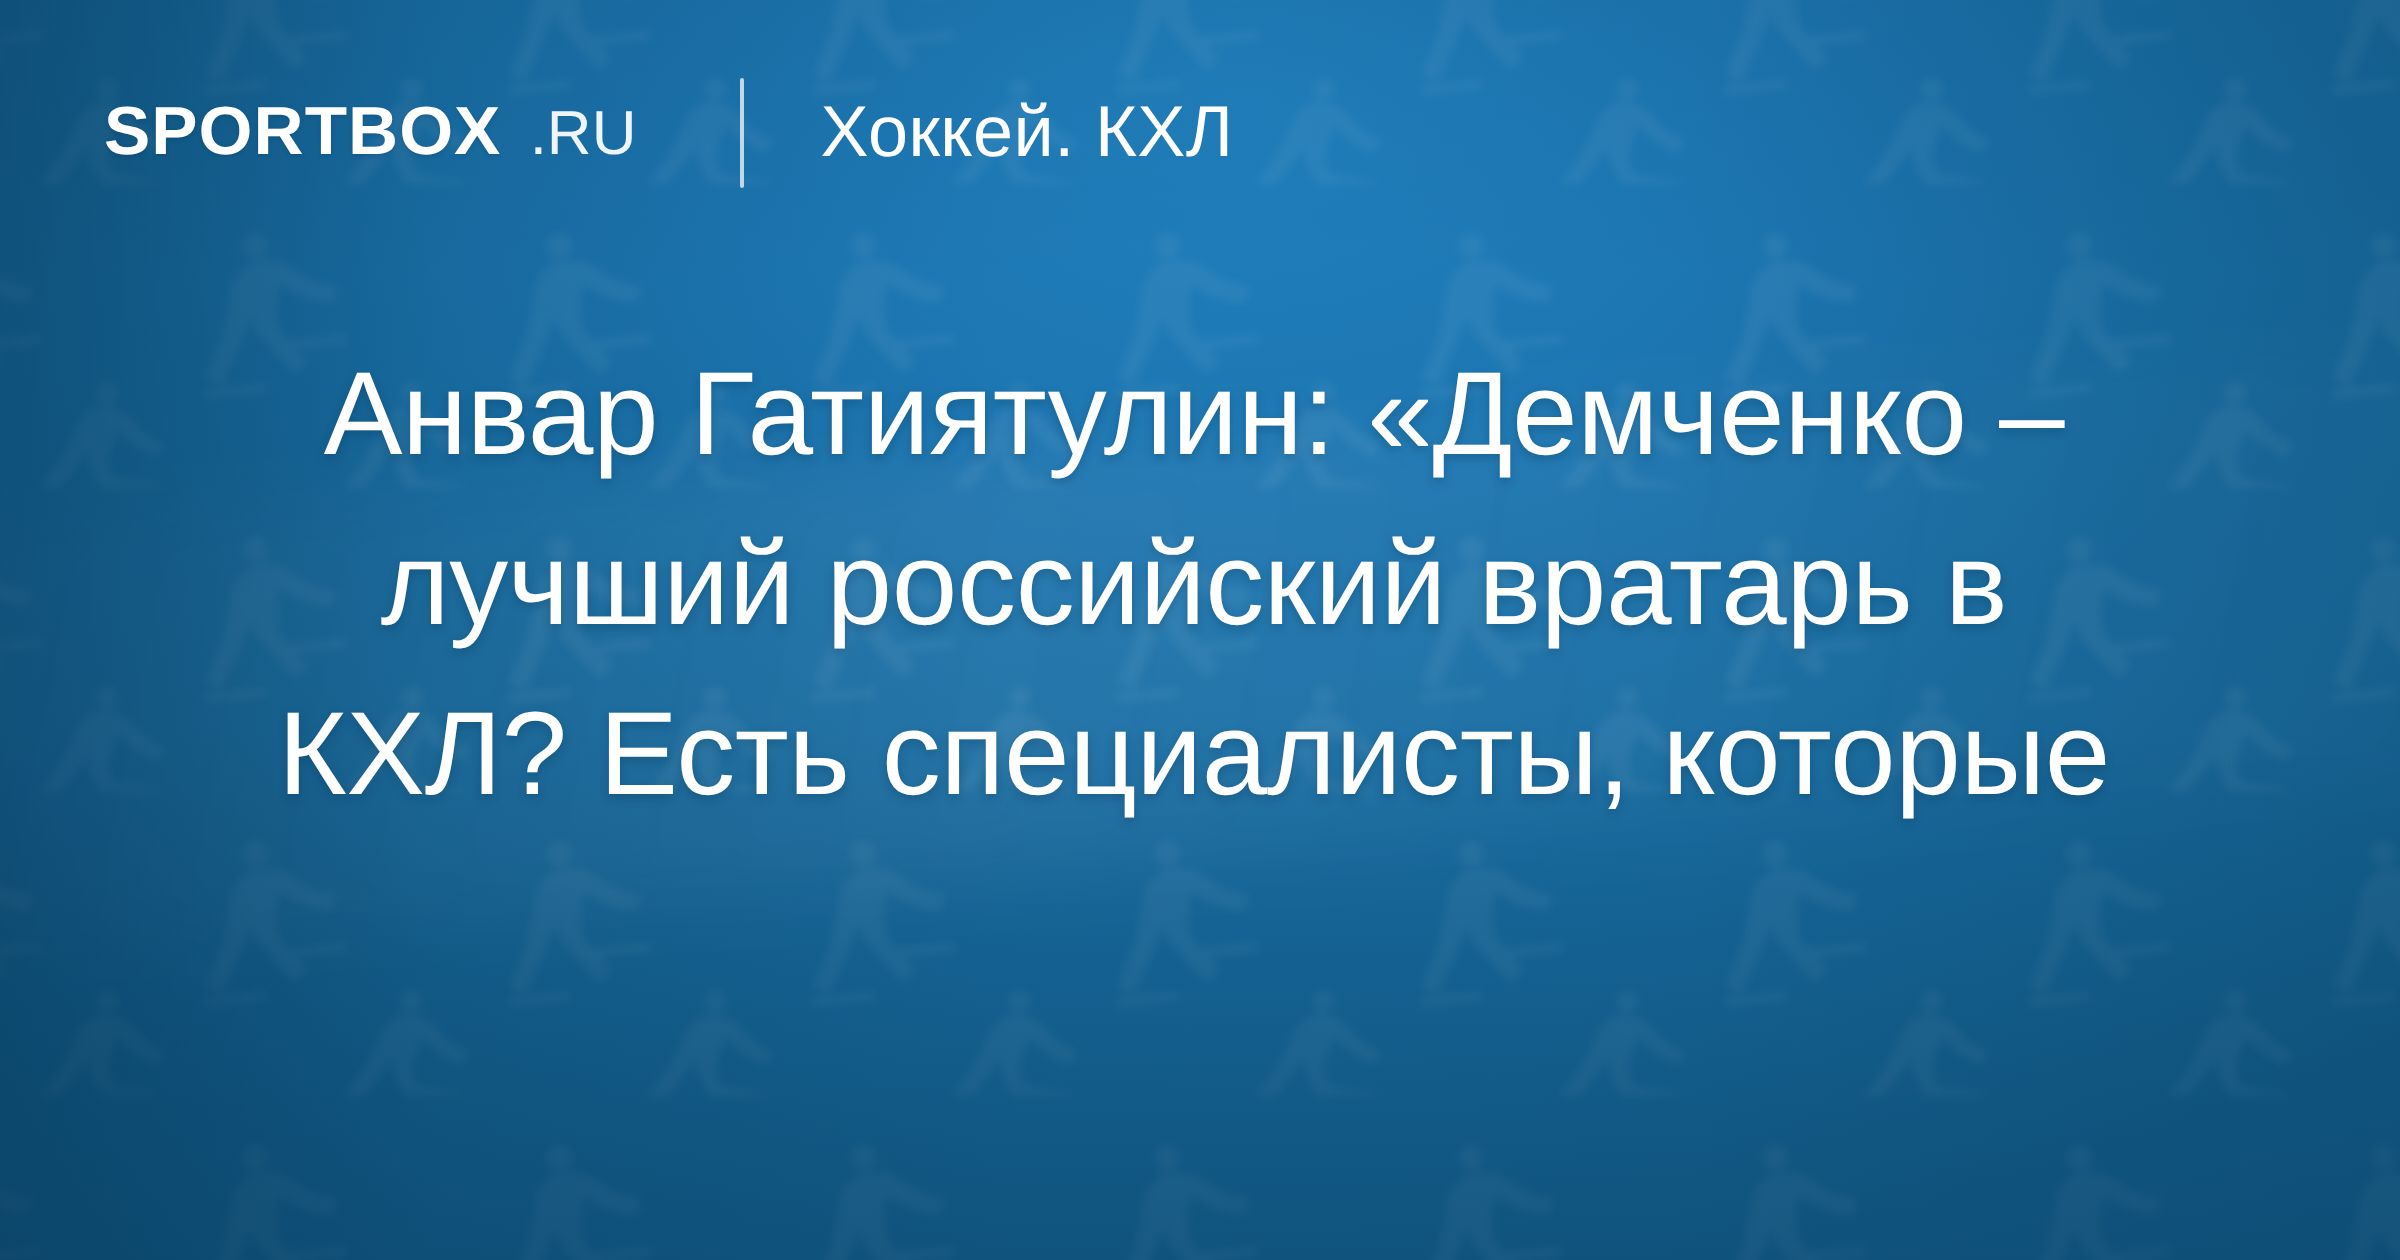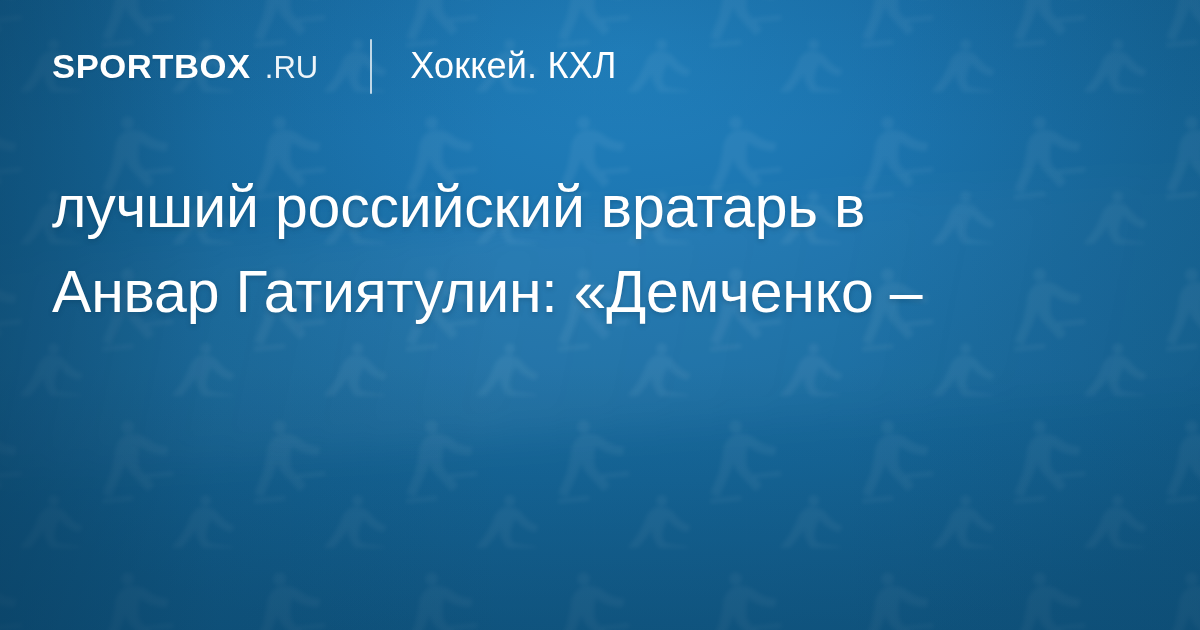--- a/index.html
+++ b/index.html
@@ -11,20 +11,21 @@
     background: #0f5684;
   }
 
   .card {
     position: relative;
     width: 1200px;
     height: 630px;
     overflow: hidden;
     font-family: "Liberation Sans", sans-serif;
     background-color: #0f766e;
+    text-align: center;
   }
 
   
   .bg-base {
     position: absolute;
     inset: 0;
     background:
       radial-gradient(ellipse 900px 620px at 52% 8%,
           #2180bd 0%, #1c75b0 32%, #176a9e 62%, #13608f 100%);
   }
@@ -170,17 +171,18 @@
   <div class="header">
     <div class="logo">
       <span class="logo-main">SPORTBOX</span>
       <span class="logo-suffix">.RU</span>
     </div>
     <div class="divider"></div>
     <div class="category">Хоккей. КХЛ</div>
   </div>
 
   <h1 class="headline">
+    <span class="line">Анвар Гатиятулин: «Демченко –</span>
     <span class="line">лучший российский вратарь в</span>
-    <span class="line">Анвар Гатиятулин: «Демченко –</span>
+    <span class="line">КХЛ? Есть специалисты, которые</span>
   </h1>
 
 </div>
 
 </body></html>

